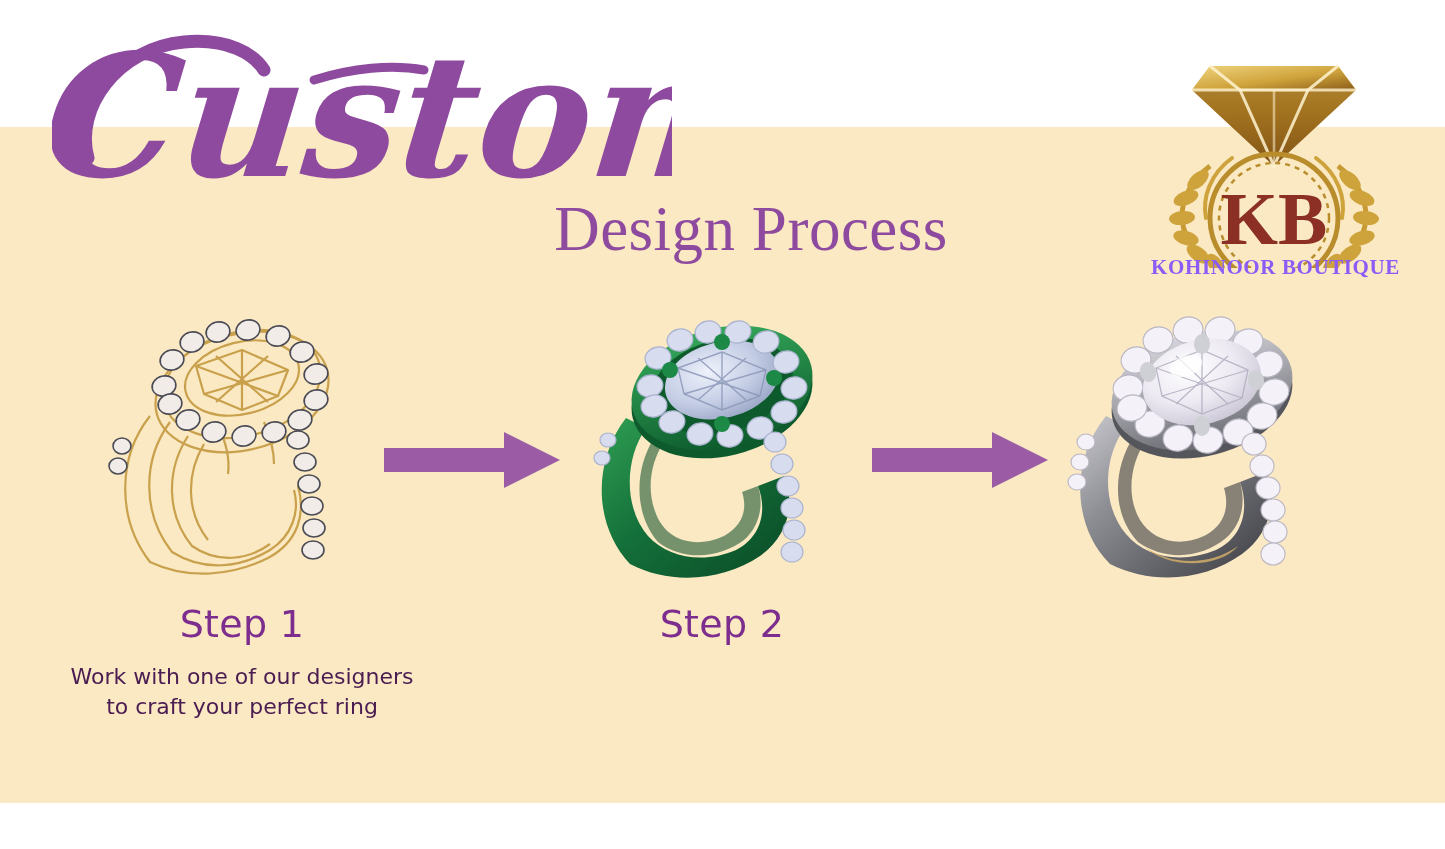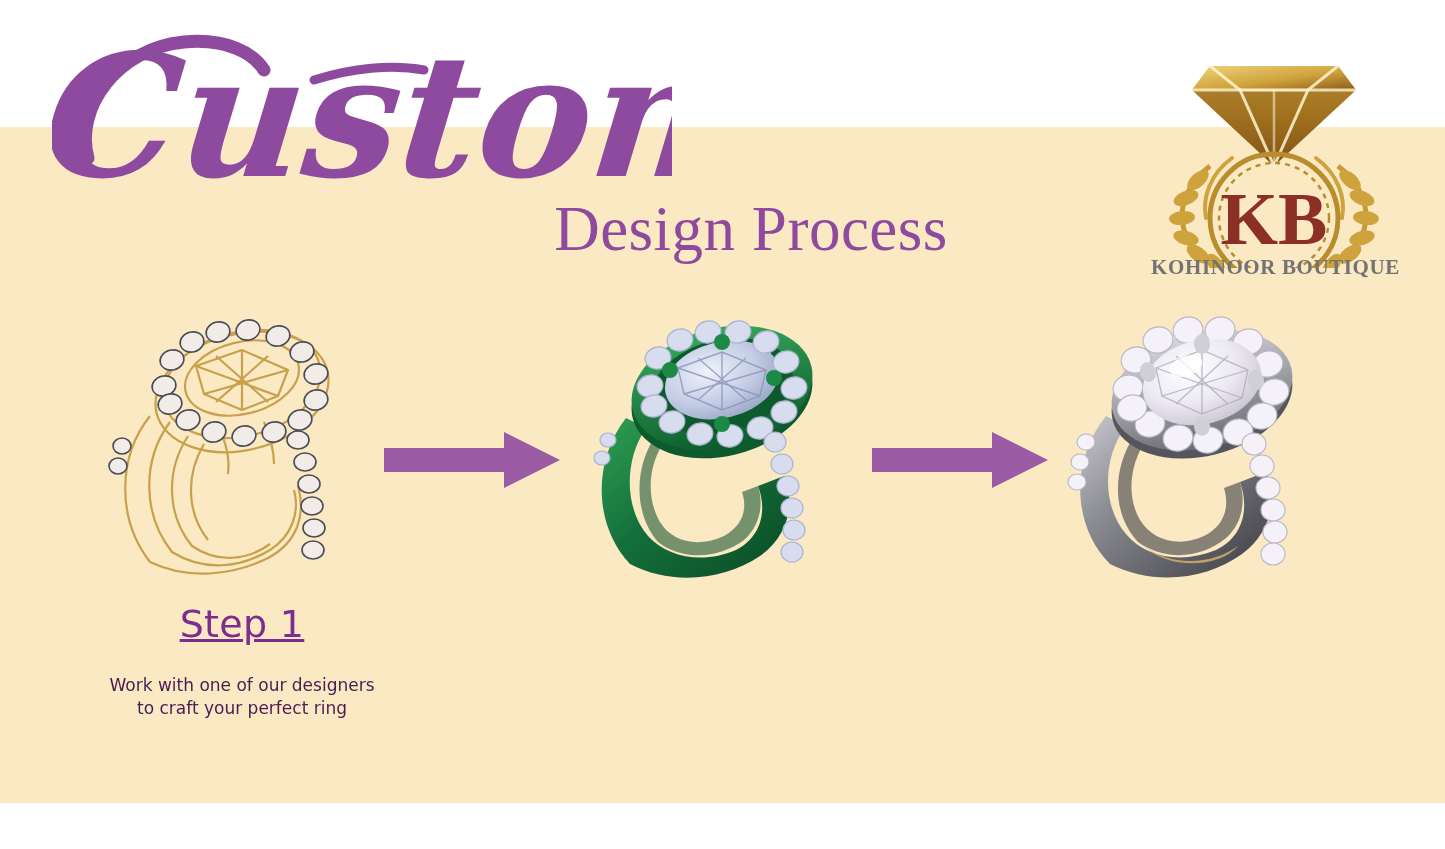--- a/index.html
+++ b/index.html
@@ -85,21 +85,21 @@
   .logo-wordmark {
     position: absolute;
     left: 1138px;
     top: 255px;
     width: 275px;
     text-align: center;
     font-family: "Liberation Serif", "DejaVu Serif", serif;
     font-weight: bold;
     font-size: 21px;
     letter-spacing: 0.6px;
-    color: #737373;
+    color: #8b5cf6;
     z-index: 6;
   }
 
   
   .steps {
     position: absolute;
     left: 0;
     top: 300px;
     width: 1445px;
     height: 500px;
@@ -120,27 +120,26 @@
     margin: 0 auto 22px auto;
     position: relative;
   }
   .ring-art svg { display: block; width: 100%; height: 100%; }
 
   .step-title {
     font-family: "DejaVu Sans", sans-serif;
     font-size: 38px;
     font-weight: normal;
     color: #7c2d8e;
-    margin: 0 0 28px 0;
+    margin: 0 0 16px 0;
     letter-spacing: 0.3px;
-    text-decoration: underline;
   }
   .step-body {
     font-family: "DejaVu Sans", sans-serif;
-    font-size: 17px;
+    font-size: 22px;
     line-height: 1.38;
     color: #4a1c52;
     margin: 0 auto;
     width: 440px;
     white-space: pre-line;
   }
 
   
   .arrow {
     position: absolute;
@@ -366,20 +365,21 @@
             <ellipse cx="210" cy="164" rx="11" ry="10"></ellipse>
             <ellipse cx="216" cy="186" rx="11" ry="10"></ellipse>
             <ellipse cx="220" cy="208" rx="11" ry="10"></ellipse>
             <ellipse cx="222" cy="230" rx="11" ry="10"></ellipse>
             <ellipse cx="220" cy="252" rx="11" ry="10"></ellipse>
             <ellipse cx="36" cy="140" rx="8" ry="7"></ellipse>
             <ellipse cx="30" cy="158" rx="8" ry="7"></ellipse>
           </g>
         </svg>
       </div>
+      <div class="step-title">Step 2</div>
     </div>
 
     <div class="step-col c3">
       <div class="ring-art">
         <svg viewBox="0 0 300 280" aria-hidden="true">
           <defs>
             <linearGradient id="metalBand" x1="0" y1="0" x2="1" y2="1">
               <stop offset="0%" stop-color="#c9c9cf"></stop>
               <stop offset="35%" stop-color="#8d8d94"></stop>
               <stop offset="70%" stop-color="#5f5f66"></stop>

